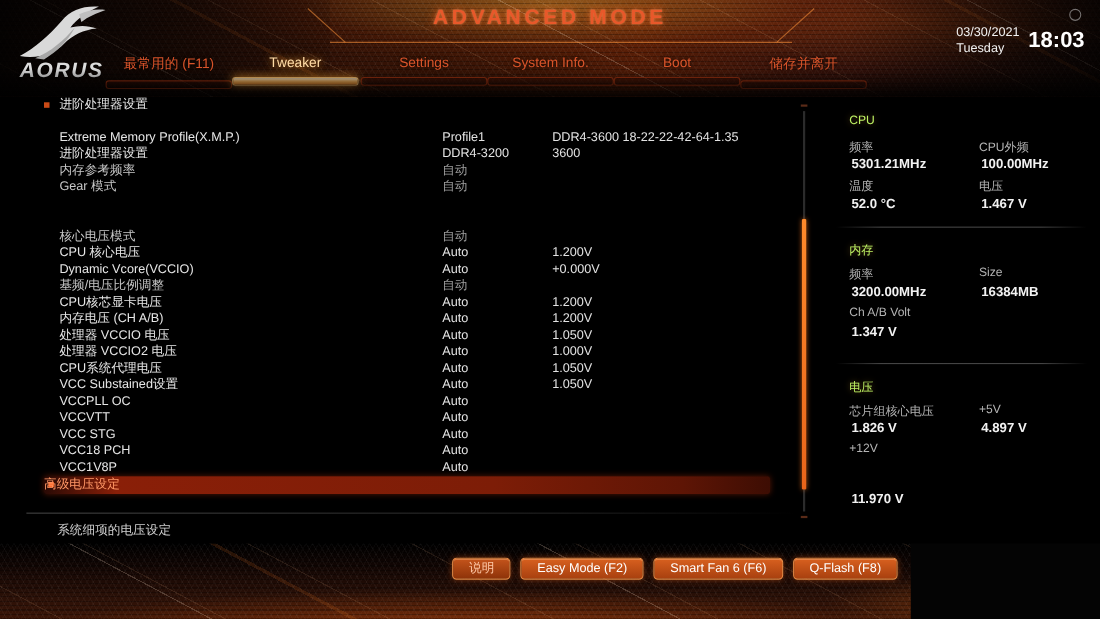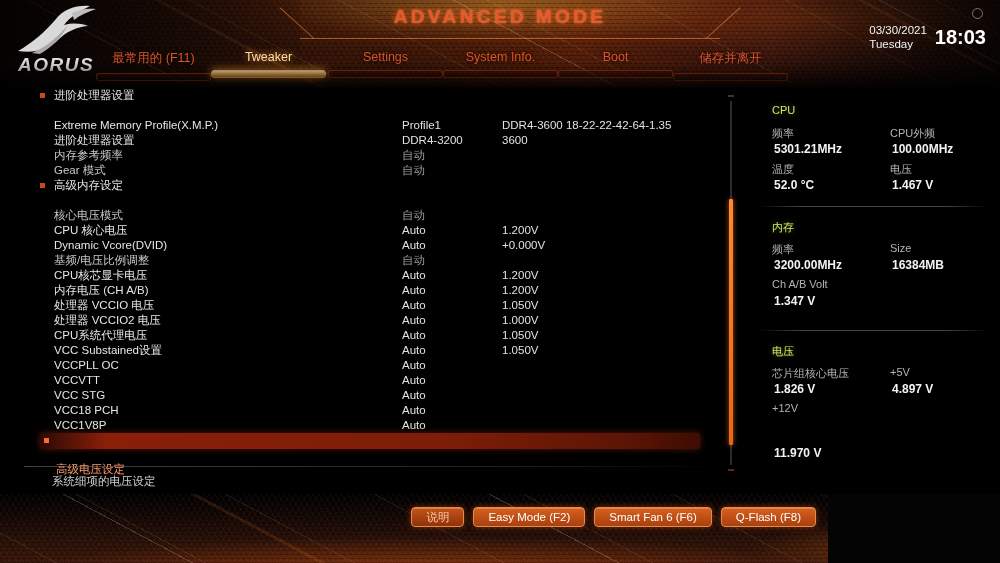--- a/index.html
+++ b/index.html
@@ -99,21 +99,21 @@
   .row .v1{position:absolute;left:402px;top:0;font-size:11.5px;line-height:15px;color:#e2e2e2;white-space:nowrap;}
   .row .v1.dim{color:#9d9d9d;}
   .row .v2{position:absolute;left:502px;top:0;font-size:11.5px;line-height:15px;color:#e2e2e2;white-space:nowrap;}
 
   .row.selected{
     background:linear-gradient(90deg,#2a0a05 0%,#8a1f08 10%,#7d1d07 62%,#5e1505 88%,#3d0d03 100%);
     width:660px;left:40px;border-radius:2px;height:16px;
     box-shadow:0 0 6px rgba(160,40,10,.55);
   }
   .row.selected .bullet{left:4px;background:#ff6a2a;}
-  .row.selected .name{left:16px;color:#ff9766;line-height:16px;margin-top:28px;}
+  .row.selected .name{left:0;color:#ff9766;line-height:16px;}
 
   
   .scrollbar{position:absolute;left:728px;top:7px;width:6px;height:376px;}
   .sb-track{position:absolute;left:2px;top:6px;width:2px;height:364px;background:#2b2b2b;}
   .sb-cap-t{position:absolute;left:0;top:0;width:6px;height:2px;background:#5a2b18;}
   .sb-cap-b{position:absolute;left:0;bottom:0;width:6px;height:2px;background:#5a2b18;}
   .sb-thumb{position:absolute;left:1px;top:104px;width:4px;height:246px;
     background:linear-gradient(180deg,#ff8a2b,#e8641a);border-radius:1px;
     box-shadow:0 0 5px rgba(255,120,30,.7);}
 
@@ -228,35 +228,31 @@
           <div class="v2">3600</div>
         </div>
         <div class="row" style="top: 60px;">
           <div class="name sub">内存参考频率</div>
           <div class="v1 dim">自动</div>
         </div>
         <div class="row" style="top: 75px; padding-left: 31px;">
           <div class="name sub">Gear 模式</div>
           <div class="v1 dim">自动</div>
         </div>
-        <div class="row" style="top: 90px;">
-          <div class="bullet"></div>
-          <div class="name">高级内存设定</div>
-        </div>
         <div class="row" style="top: 120px;">
           <div class="name sub">核心电压模式</div>
           <div class="v1 dim">自动</div>
         </div>
         <div class="row" style="top: 135px;">
           <div class="name">CPU 核心电压</div>
           <div class="v1">Auto</div>
           <div class="v2">1.200V</div>
         </div>
         <div class="row" style="top: 150px;">
-          <div class="name">Dynamic Vcore(DVID)</div>
+          <div class="name">Dynamic Vcore(VCCIO)</div>
           <div class="v1">Auto</div>
           <div class="v2">+0.000V</div>
         </div>
         <div class="row" style="top: 165px;">
           <div class="name sub">基频/电压比例调整</div>
           <div class="v1 dim">自动</div>
         </div>
         <div class="row" style="top: 180px;">
           <div class="name">CPU核芯显卡电压</div>
           <div class="v1">Auto</div>

